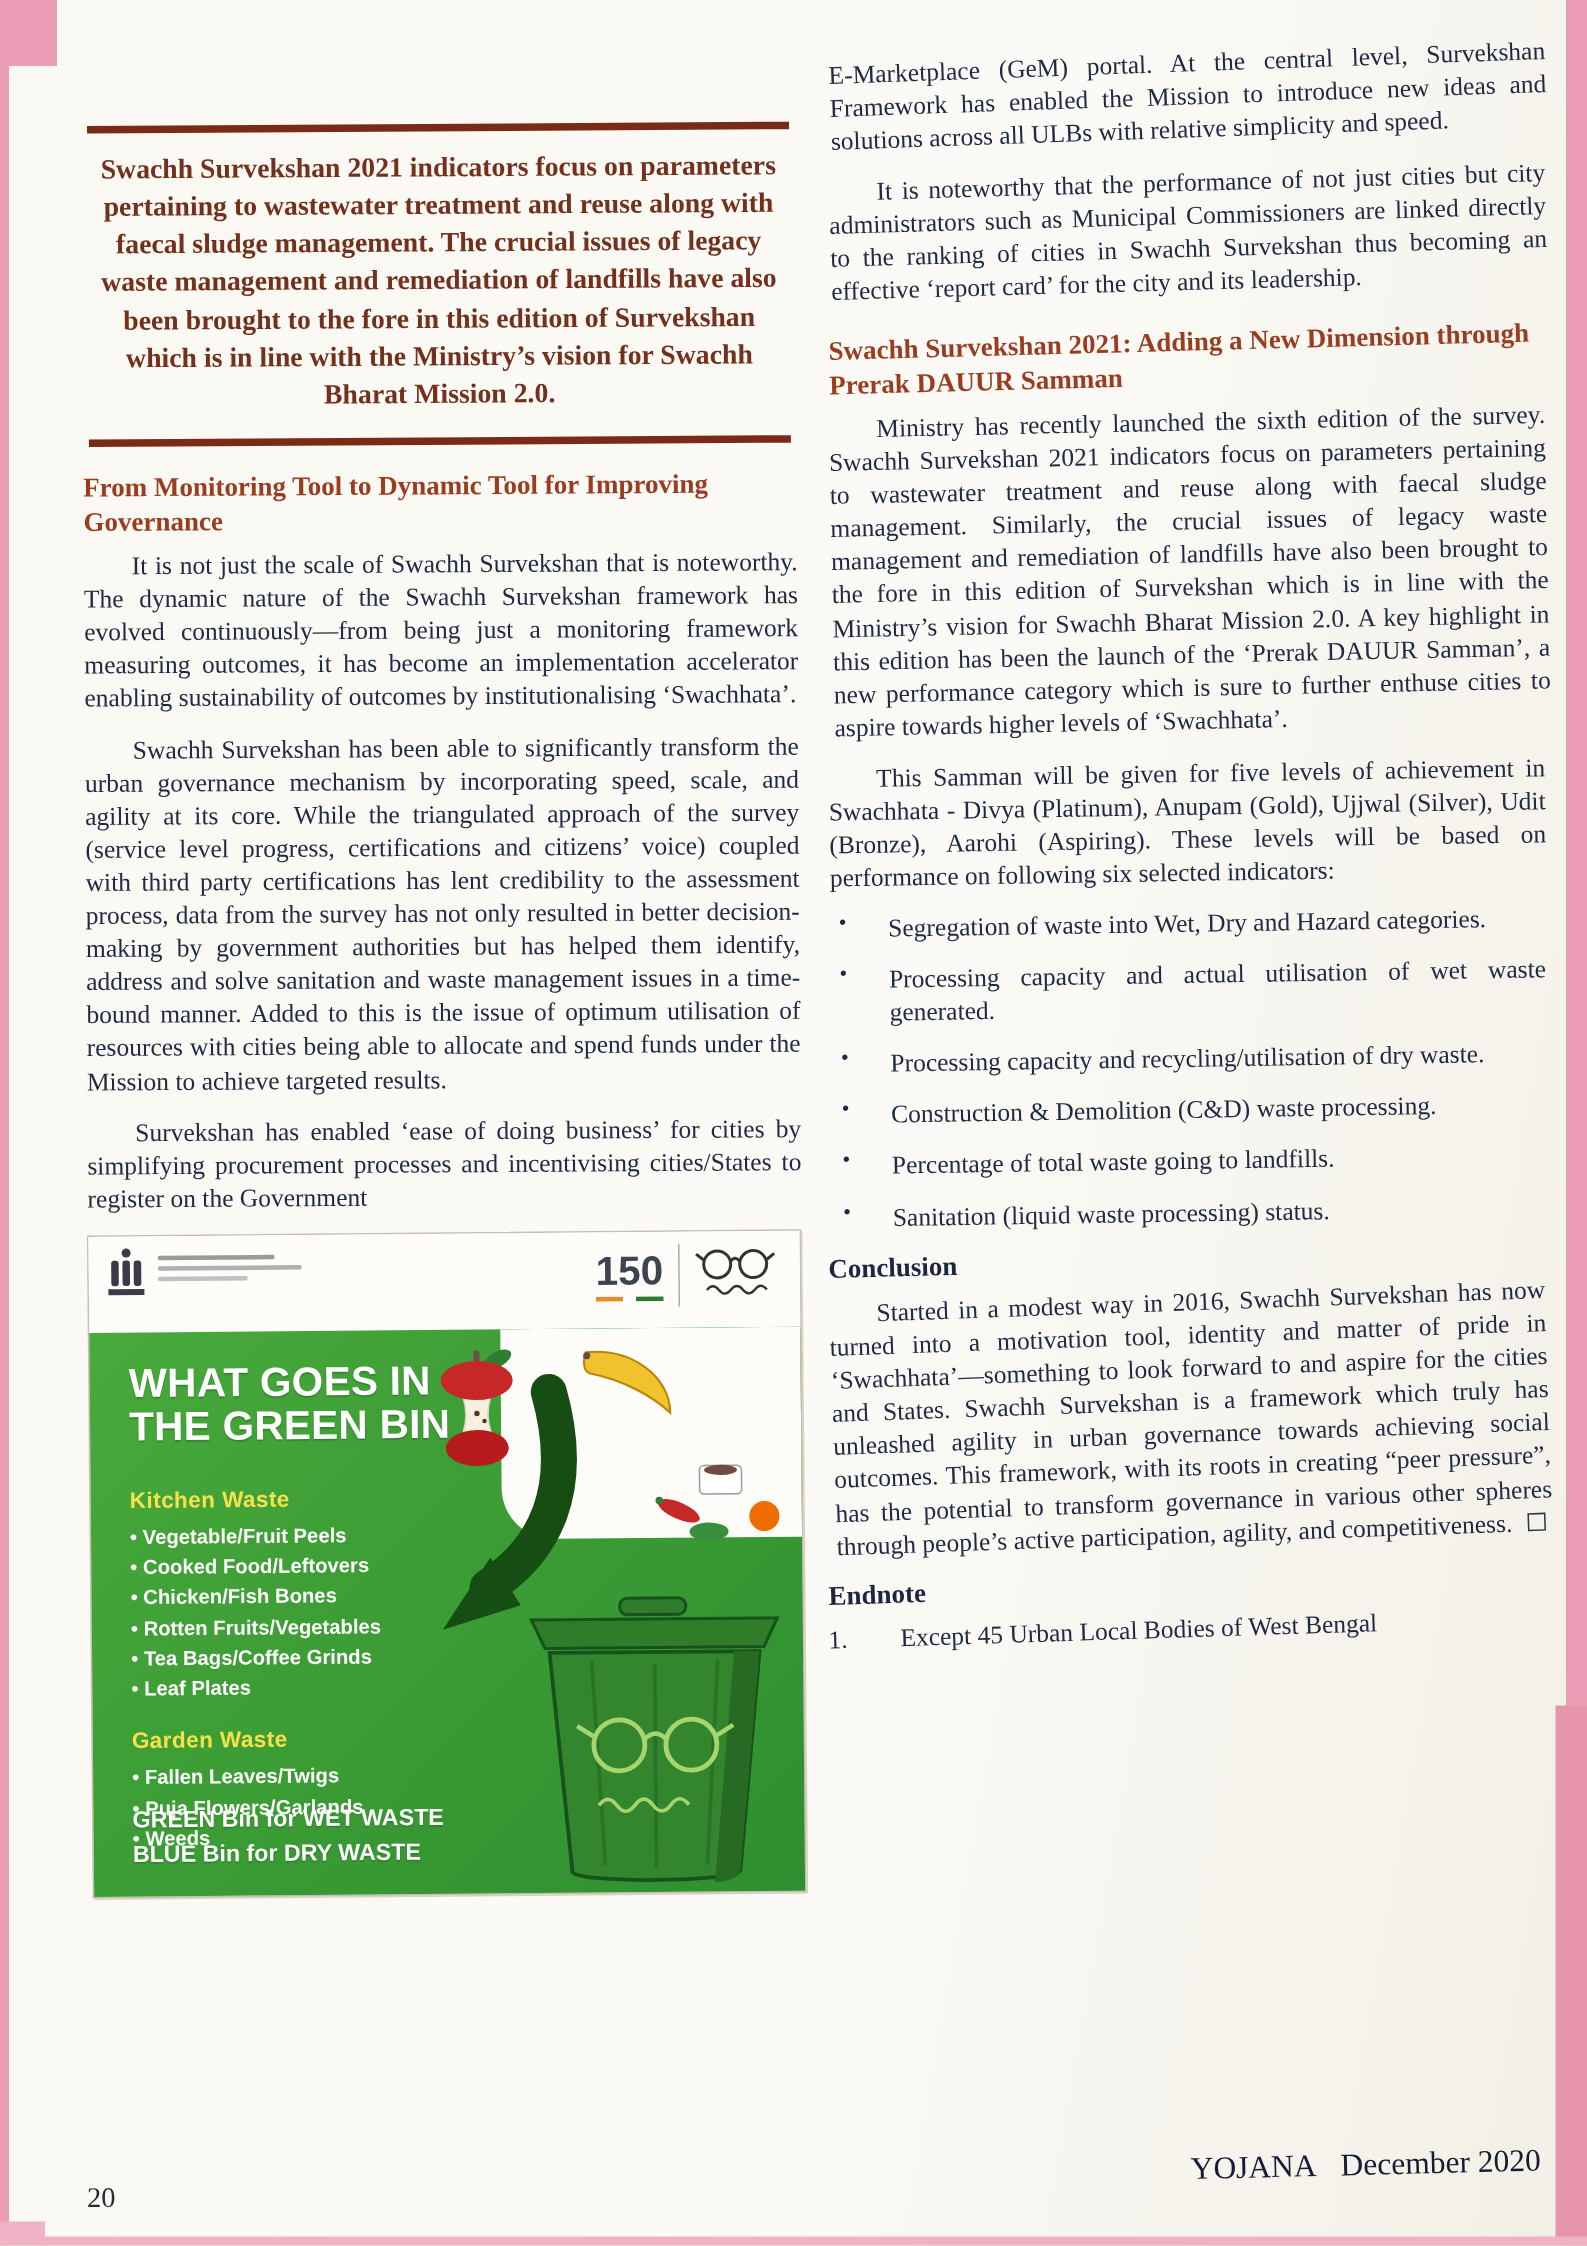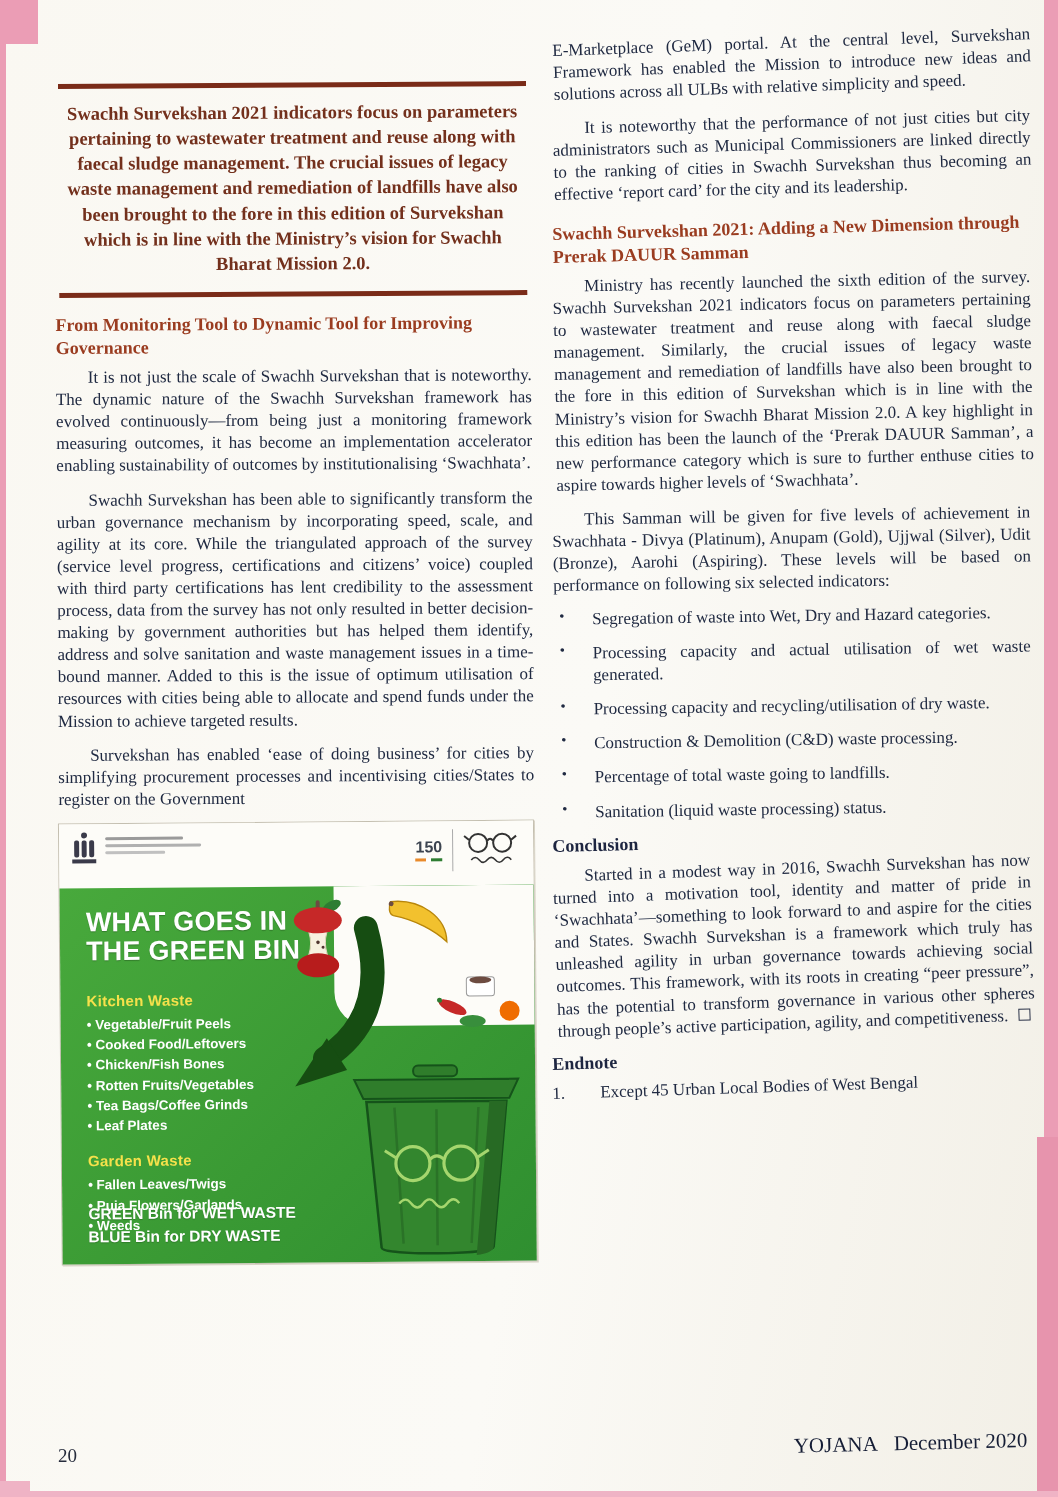--- a/index.html
+++ b/index.html
@@ -37,35 +37,35 @@
 
   ul.bullets{list-style:none;margin:2px 0 8px;padding:0;transform-origin:left top;}
   ul.bullets li{position:relative;padding-left:40px;margin-bottom:12px;font-size:17px;line-height:1.3;text-align:justify;color:#202a42;}
   ul.bullets li::before{content:"\2022";position:absolute;left:7px;top:-2px;font-size:15px;}
 
   .endnote-row{display:flex;gap:30px;font-size:17px;color:#202a42;transform-origin:left top;}
   .endnote-num{min-width:18px;}
 
   .endmark{display:inline-block;width:10px;height:10px;border:1.5px solid #2a3248;margin-left:10px;vertical-align:baseline;}
 
-  .page-number{position:absolute;left:58px;bottom:30px;font-size:19px;color:#262c3c;}
+  .page-number{position:absolute;left:58px;bottom:20px;font-size:19px;color:#262c3c;}
   .page-footer{position:absolute;right:30px;bottom:44px;font-size:21px;color:#151d35;transform:rotate(-1.4deg);transform-origin:right bottom;}
   .page-footer span{margin-left:16px;}
 
   
   .infographic{position:relative;width:474px;height:440px;border:1px solid #c4bfb0;background:#fdfcf8;margin-top:2px;transform:rotate(-0.15deg);box-shadow:1px 1px 0 #d8d3c5;}
   .info-topband{position:relative;height:64px;background:#fdfcf8;}
   .emblem-wrap{position:absolute;left:12px;top:7px;display:flex;gap:8px;align-items:flex-start;}
   .emblem-lines{display:flex;flex-direction:column;gap:4px;margin-top:6px;}
   .emblem-lines i{display:block;height:3px;background:#9a9a9a;border-radius:2px;}
   .emblem-lines i:nth-child(1){width:78px;}
   .emblem-lines i:nth-child(2){width:96px;background:#b0b0b0;}
   .emblem-lines i:nth-child(3){width:60px;background:#c0c0c0;}
   .topband-right{position:absolute;right:16px;top:8px;display:flex;align-items:center;gap:10px;}
-  .logo-150{font-family:"Liberation Sans",sans-serif;font-weight:bold;font-size:16px;color:#3c4450;line-height:1;text-align:left;}
+  .logo-150{font-family:"Liberation Sans",sans-serif;font-weight:bold;font-size:27px;color:#3c4450;line-height:1;text-align:left;}
   .logo-150 .bars{display:block;margin-top:3px;height:3px;background:linear-gradient(90deg,#e98a2b 0 40%,#ffffff 40% 60%,#2e7d32 60% 100%);}
   .logo-divider{width:1px;height:42px;background:#aaa;}
 
   .poster{position:absolute;left:0;right:0;top:64px;bottom:0;background:linear-gradient(135deg,#48a93c 0%,#3a9a34 55%,#2f8f30 100%);overflow:hidden;}
   .poster-white-corner{position:absolute;right:0;top:0;width:200px;height:140px;background:#fdfcf8;border-bottom-left-radius:34px;}
   .poster-art{position:absolute;left:0;top:0;}
   .poster-text{position:absolute;left:26px;top:20px;width:252px;color:#fff;font-family:"Liberation Sans",sans-serif;}
   .poster-title{font-size:27px;font-weight:bold;line-height:1.07;letter-spacing:.2px;text-shadow:0 1px 1px rgba(0,0,0,.25);}
   .waste-heading{color:#f6e14b;font-weight:bold;font-size:15px;margin:26px 0 6px;letter-spacing:.3px;}
   .waste-heading.second{margin-top:16px;}

